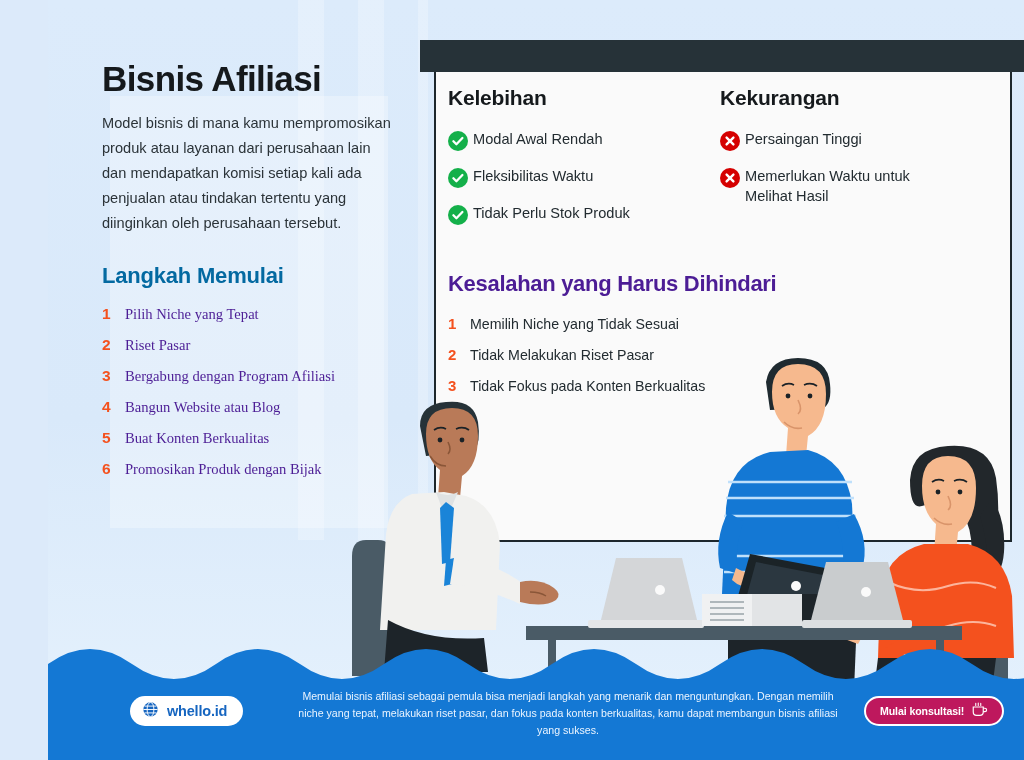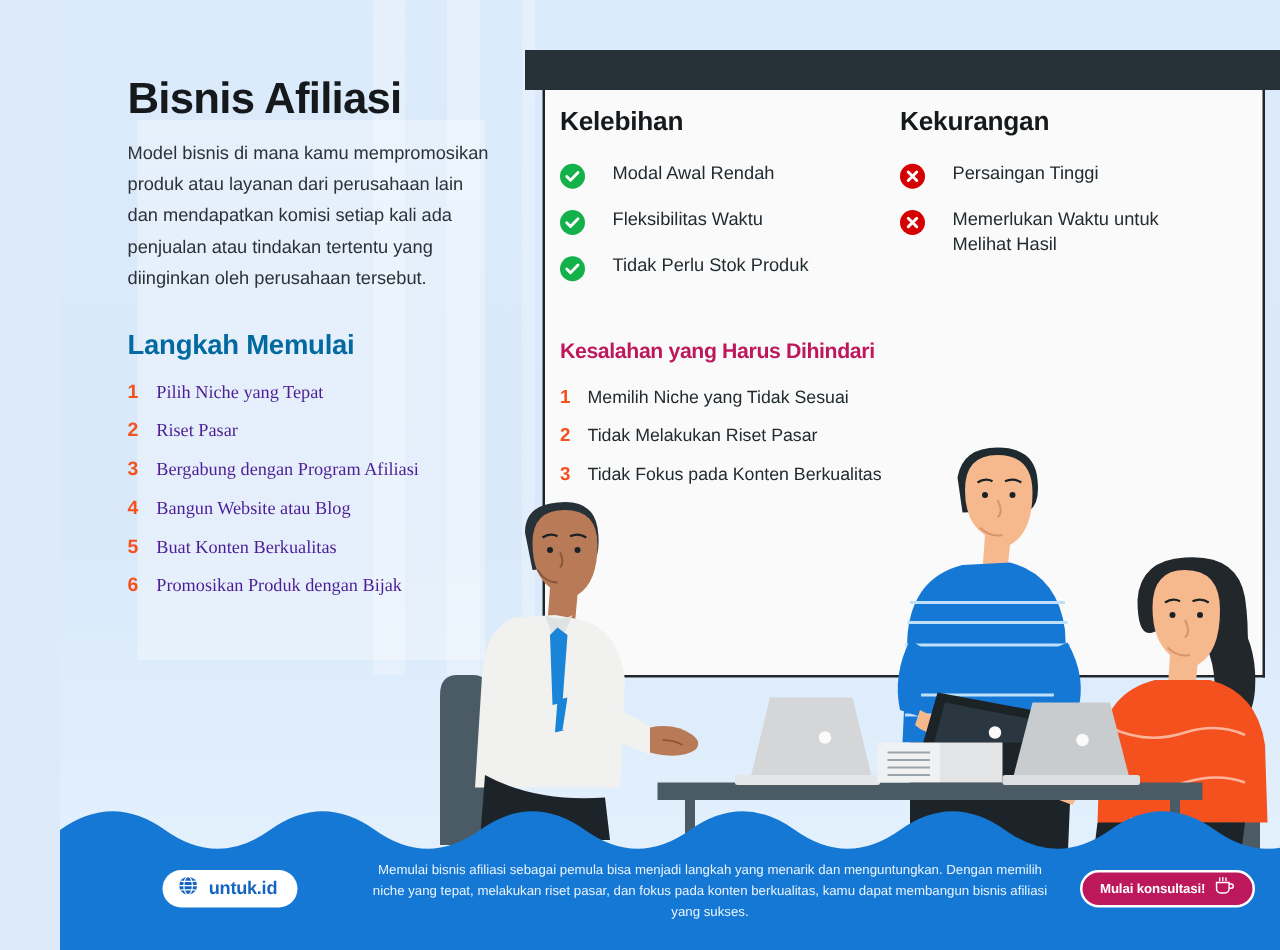--- a/index.html
+++ b/index.html
@@ -35,28 +35,28 @@
   .board-head { position:absolute; left:372px; top:40px; width:606px; height:32px; background:#263238; }
   .board { position:absolute; left:386px; top:72px; width:578px; height:470px;
            background:#fafafa; border:2.5px solid #1d272c; border-top:none; }
   .board-inner { position:absolute; left:400px; top:86px; width:556px; }
 
   .col-head { font-size:21px; font-weight:bold; color:#15191c; letter-spacing:-.2px; }
   .two-col { display:flex; gap:0; }
   .col-a { width:272px; }
   .col-b { width:284px; }
   .bullets { margin-top:20px; }
-  .bullet { display:flex; align-items:flex-start; gap:22px; margin-bottom:16px; }
+  .bullet { display:flex; align-items:flex-start; gap:5px; margin-bottom:16px; }
   .ico { width:20px; height:20px; border-radius:50%; flex:0 0 20px; margin-top:1px; position:relative; }
   .ico.ok { background:#14b04a; }
   .ico.no { background:#d50000; }
   .ico svg { position:absolute; left:0; top:0; }
   .bullet-txt { font-size:14.6px; color:#222b30; line-height:1.35; }
 
-  .mistakes-title { margin-top:30px; font-size:17px; font-weight:bold; color:#be185d; letter-spacing:-.3px; }
+  .mistakes-title { margin-top:30px; font-size:22px; font-weight:bold; color:#4c1d95; letter-spacing:-.3px; }
   .mistakes { margin-top:18px; }
   .mistake { display:flex; align-items:baseline; gap:12px; margin-bottom:14px; }
   .mistake-num { font-size:15px; font-weight:bold; color:#f4511e; min-width:10px; }
   .mistake-txt { font-size:14.2px; color:#222b30; }
 
   
   .illo { position:absolute; left:0; top:330px; width:1024px; height:360px; }
 
   
   .waveband { position:absolute; left:0; bottom:0; width:1024px; height:130px; }
@@ -305,21 +305,21 @@
 
   <div class="footer">
     <div class="logo-pill">
       <span>
         <svg width="17" height="17" viewBox="0 0 20 20">
           <circle cx="10" cy="10" r="8.4" fill="#1565c0"></circle>
           <ellipse cx="10" cy="10" rx="4" ry="8.4" fill="none" stroke="#fff" stroke-width="1.1"></ellipse>
           <path d="M1.6 10h16.8M3 6h14M3 14h14" stroke="#fff" stroke-width="1.1"></path>
         </svg>
       </span>
-      <span class="logo-name">untuk.id</span>
+      <span class="logo-name">whello.id</span>
     </div>
 
     <div class="foot-text">Memulai bisnis afiliasi sebagai pemula bisa menjadi langkah yang menarik dan menguntungkan. Dengan memilih niche yang tepat, melakukan riset pasar, dan fokus pada konten berkualitas, kamu dapat membangun bisnis afiliasi yang sukses.</div>
 
     <div class="cta">
       <span class="cta-label">Mulai konsultasi!</span>
       <span>
         <svg width="17" height="15" viewBox="0 0 20 18">
           <path d="M2.5 6h12v6a4 4 0 0 1-4 4h-4a4 4 0 0 1-4-4z" fill="none" stroke="#fff" stroke-width="1.4"></path>
           <path d="M14.5 7.5h2a2 2 0 0 1 0 4h-2" fill="none" stroke="#fff" stroke-width="1.4"></path>

